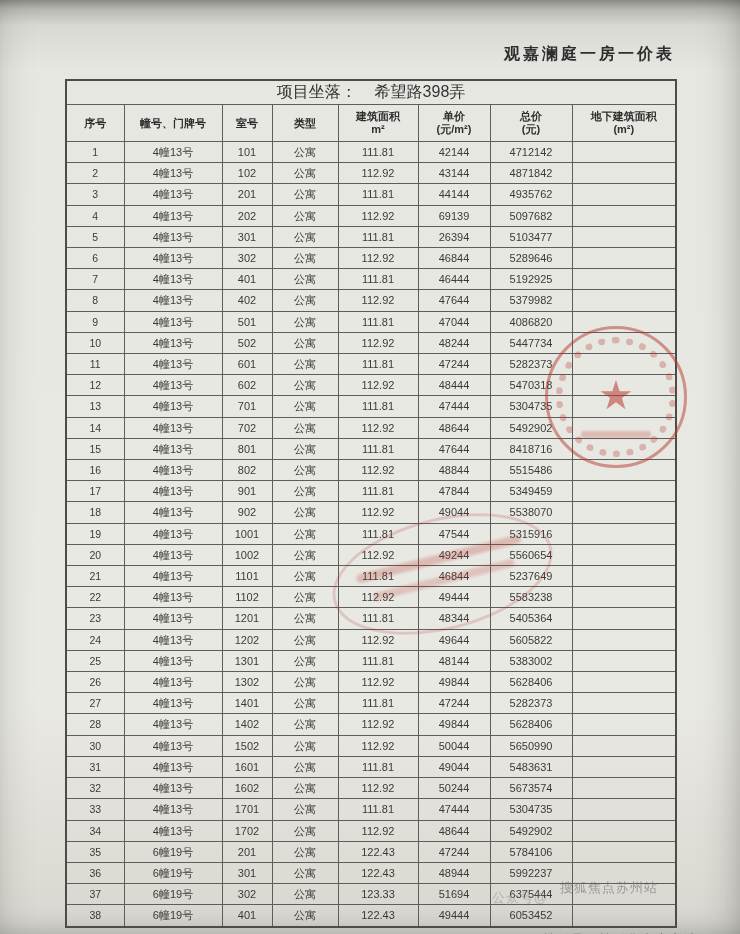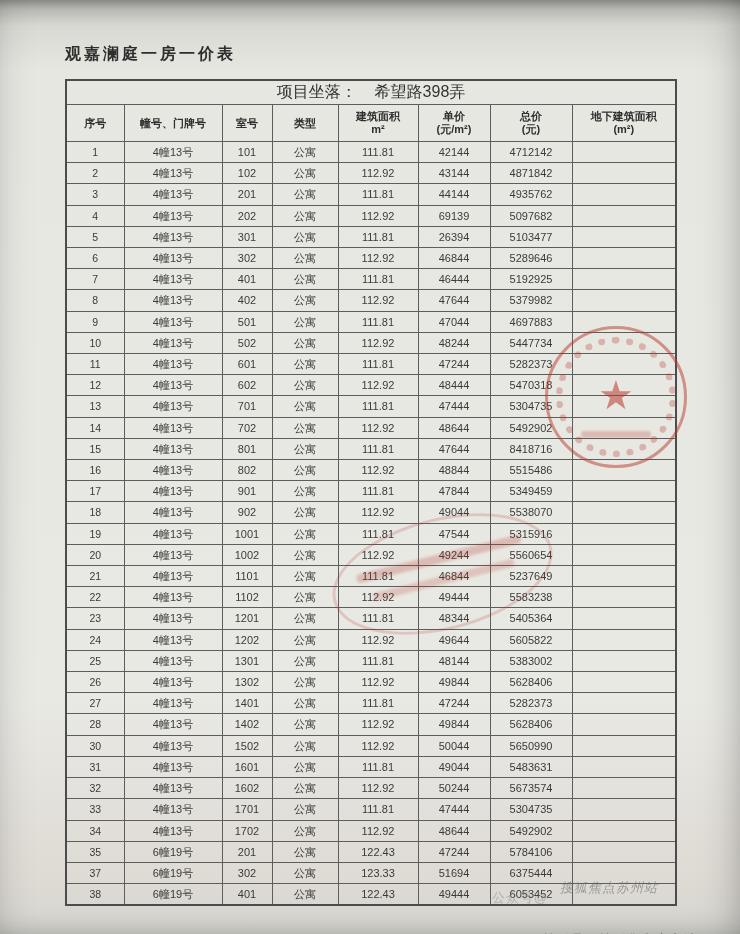--- a/index.html
+++ b/index.html
@@ -8,21 +8,21 @@
     font-family:"Liberation Sans","DejaVu Sans",sans-serif;
     background:#e7e7e2;
   }
   .photo{
     position:absolute;inset:0;
     background:linear-gradient(180deg,#8e8e8a 0px,#b9b9b4 9px,#d9d9d4 26px,#e7e7e2 70px,#e9e9e4 700px,#dedad4 880px,#d6d6d0 934px);
     box-shadow:inset -26px 0 40px -26px rgba(0,0,0,.28), inset 26px 0 40px -30px rgba(0,0,0,.18), inset 0 -20px 30px -22px rgba(0,0,0,.22);
   }
   .sheet{position:absolute;left:65px;top:44px;width:610px;}
   .title{
-    margin:0 0 14px 0;text-align:left;font-size:16px;font-weight:bold;
+    margin:0 0 14px 0;text-align:right;font-size:16px;font-weight:bold;
     letter-spacing:3px;color:#2e2e2e;
   }
   table.price{
     border-collapse:collapse;width:610px;table-layout:fixed;
     border:2px solid #4c4c4c;
   }
   table.price td,table.price th{
     border:1px solid #5d5d5d;text-align:center;color:#3a3a3a;
     overflow:hidden;white-space:nowrap;
   }
@@ -46,21 +46,21 @@
   
   .stamp2{position:absolute;left:330px;top:518px;width:225px;height:112px;
     transform:rotate(-14deg);pointer-events:none;}
   .stamp2 .ellipse{position:absolute;inset:0;border:3px solid rgba(182,55,43,.2);border-radius:50%;}
   .stamp2 .t1{position:absolute;left:28px;right:28px;top:36px;height:9px;
     background:rgba(182,55,43,.26);filter:blur(1.6px);border-radius:4px;}
   .stamp2 .t2{position:absolute;left:40px;right:40px;top:58px;height:8px;
     background:rgba(182,55,43,.22);filter:blur(1.6px);border-radius:4px;}
   
   .wm{position:absolute;pointer-events:none;font-size:13px;letter-spacing:1px;}
-  .wm-suzhou{left:560px;top:879px;color:rgba(110,110,110,.6);font-style:italic;}
+  .wm-suzhou{left:560px;top:879px;color:rgba(110,110,110,.6);}
   .wm-sohu{left:543px;top:899px;color:rgba(85,85,85,.85);margin-top:32px;}
   .wm-wechat{left:492px;top:889px;color:rgba(130,130,130,.45);}
 </style>
 </head>
 <body>
 
 <div class="photo">
   <div class="sheet">
     <h1 class="title">观嘉澜庭一房一价表</h1>
     <table class="price">
@@ -174,21 +174,21 @@
             <td>5379982</td>
             <td></td>
           </tr>
           <tr>
             <td>9</td>
             <td>4幢13号</td>
             <td>501</td>
             <td>公寓</td>
             <td>111.81</td>
             <td>47044</td>
-            <td>4697883</td>
+            <td>4086820</td>
             <td></td>
           </tr>
           <tr>
             <td>10</td>
             <td>4幢13号</td>
             <td>502</td>
             <td>公寓</td>
             <td>112.92</td>
             <td>48244</td>
             <td>5447734</td>
@@ -425,20 +425,30 @@
             <td></td>
           </tr>
           <tr>
             <td>35</td>
             <td>6幢19号</td>
             <td>201</td>
             <td>公寓</td>
             <td>122.43</td>
             <td>47244</td>
             <td>5784106</td>
+            <td></td>
+          </tr>
+          <tr>
+            <td>36</td>
+            <td>6幢19号</td>
+            <td>301</td>
+            <td>公寓</td>
+            <td>122.43</td>
+            <td>48944</td>
+            <td>5992237</td>
             <td></td>
           </tr>
           <tr>
             <td>37</td>
             <td>6幢19号</td>
             <td>302</td>
             <td>公寓</td>
             <td>123.33</td>
             <td>51694</td>
             <td>6375444</td>

